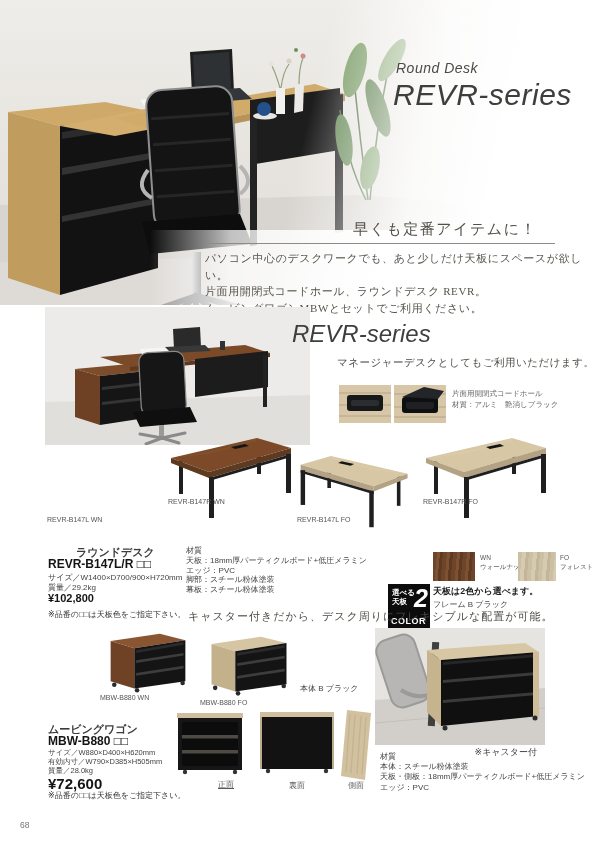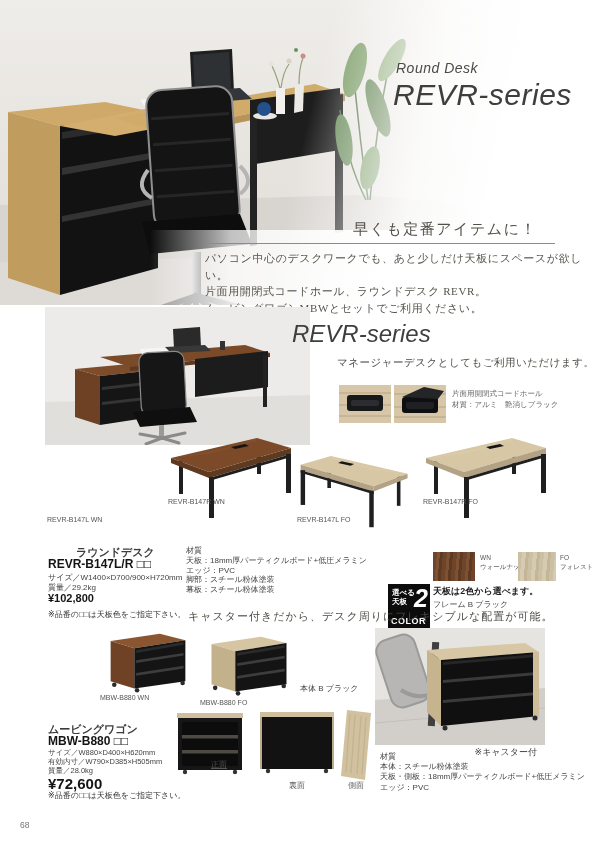--- a/index.html
+++ b/index.html
@@ -70,21 +70,21 @@
 
   
   .mbw-h{left:38px;top:596px;font-size:27px;color:#3e3e3c;}
   .mbw-tag{left:160px;top:609px;font-size:11px;color:#4c4b44;letter-spacing:1px;margin-left:28px;}
   .wagon1{left:107px;top:630px;} .wagon2{left:207px;top:633px;}
   .wlab1{left:100px;top:694px;}  .wlab2{left:200px;top:699px;}
   .wn-wag{--wt:#8a5632;--ws:#6f4226;}
   .fo-wag{--wt:#d6c5a2;--ws:#c3b18c;}
   .bodycolor{left:300px;top:683px;font-size:8px;color:#444;}
   .vfront{left:177px;top:713px;} .vback{left:260px;top:712px;} .vside{left:341px;top:710px;}
-  .vlab1{left:211px;top:759px;width:30px;text-align:left;font-size:8px;color:#555;text-decoration:underline;}
+  .vlab1{left:211px;top:779px;width:30px;text-align:center;font-size:8px;color:#555;text-decoration:underline;}
   .vlab2{left:282px;top:780px;width:30px;text-align:center;font-size:8px;color:#555;}
   .vlab3{left:341px;top:780px;width:30px;text-align:center;font-size:8px;color:#555;}
   .bigphoto{left:375px;top:628px;}
   .caster{left:455px;top:746px;width:82px;text-align:right;font-size:9px;color:#3d3d3d;}
   .m-mat{left:380px;top:752px;font-size:8px;line-height:10.2px;color:#444;}
 
   .m-cat{left:48px;top:722px;font-size:11px;}
   .m-model{left:48px;top:734px;font-size:12px;color:#141414;}
   .m-size{left:48px;top:748px;font-size:7.5px;color:#444;}
   .m-inner{left:48px;top:757px;font-size:7.5px;color:#444;}

